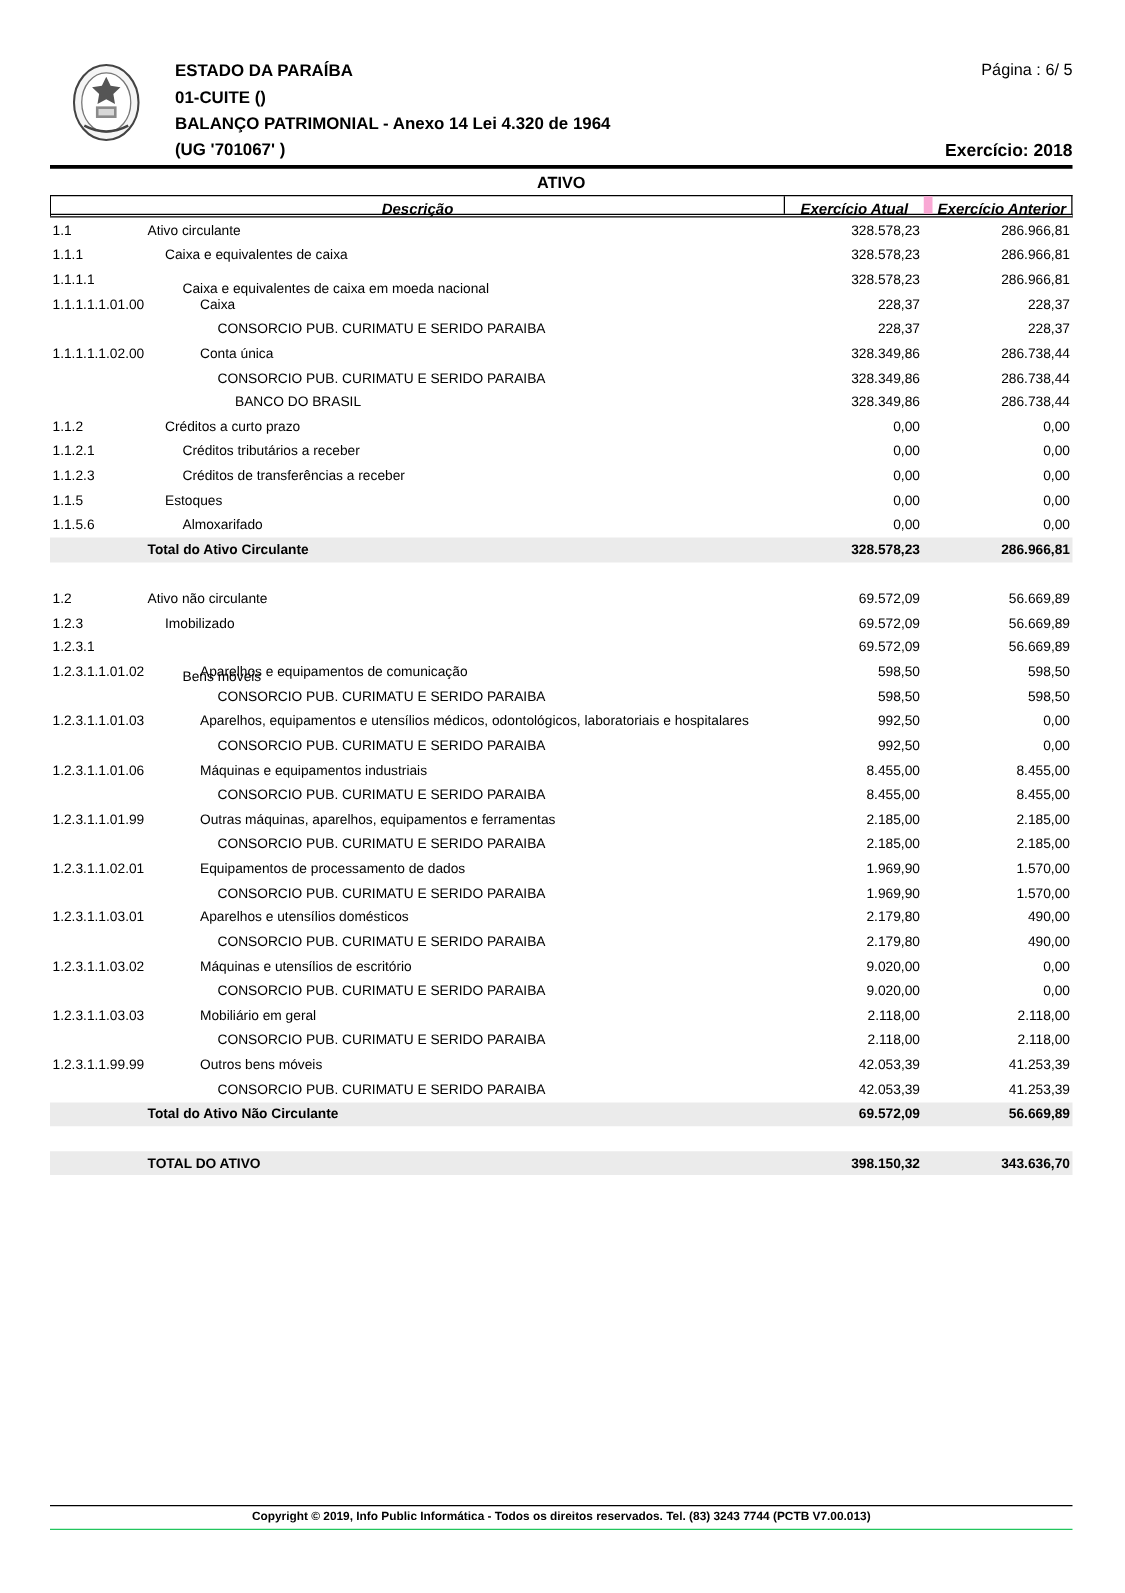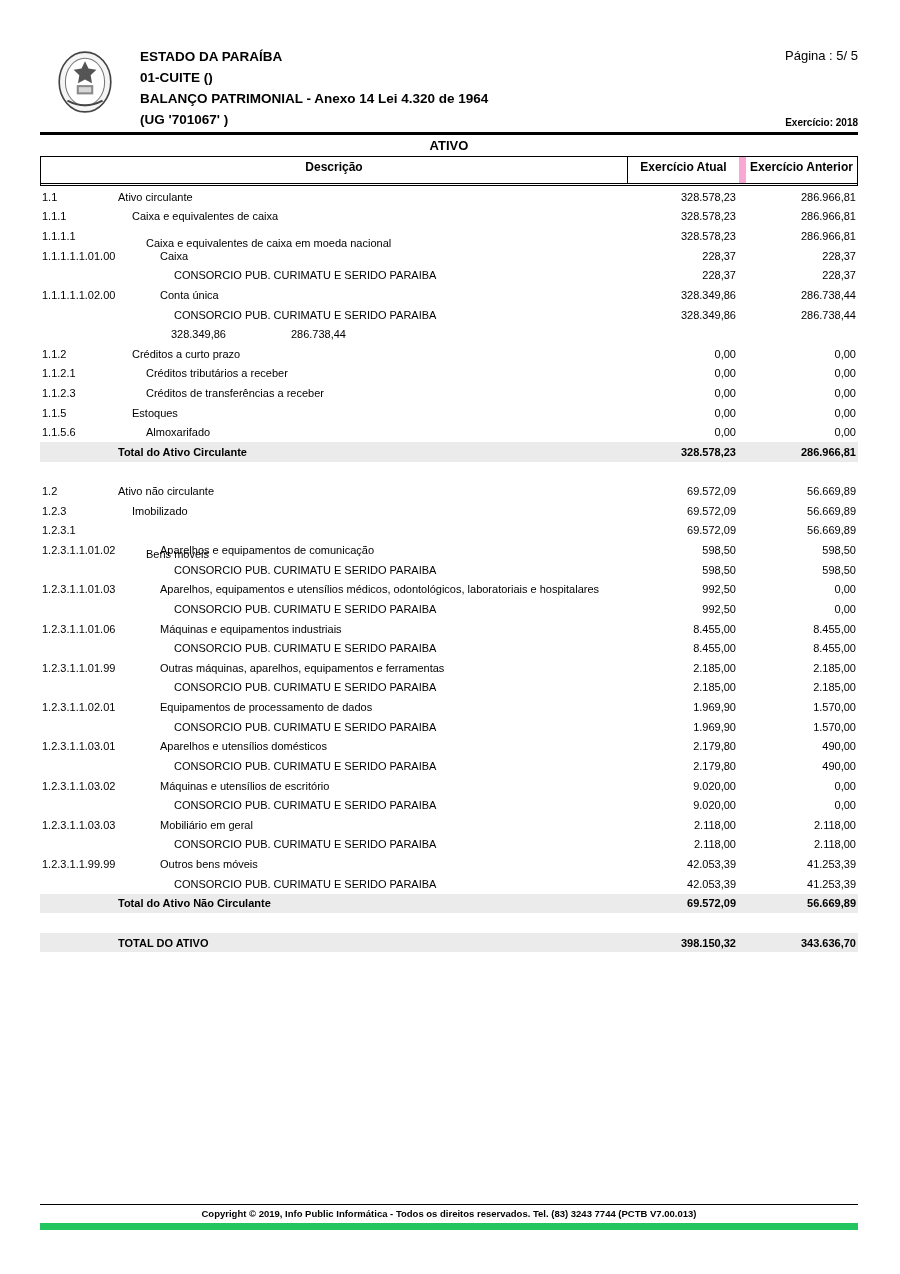--- a/index.html
+++ b/index.html
@@ -9,47 +9,47 @@
     font-family:"Liberation Sans", sans-serif; color:#000;
     overflow:hidden;
   }
   .content { position:absolute; left:40px; top:46px; width:818px; }
 
   
   .header-block { position:relative; min-height:86px; }
   .logo { position:absolute; left:14px; top:4px; width:62px; height:64px; }
   .header-text { margin-left:100px; font-weight:bold; font-size:13.5px; line-height:21px; white-space:nowrap; }
   .page-label { position:absolute; right:0; top:2px; font-size:13px; font-weight:normal; }
-  .exercise-label { position:absolute; right:0; bottom:4px; font-size:10px; font-weight:bold;text-align:right; }
+  .exercise-label { position:absolute; right:0; bottom:4px; font-size:14px; font-weight:bold;text-align:right; }
 
   
   .rule-thick { height:3px; background:#000; }
   .section-title { text-align:center; font-weight:bold; font-size:13px; padding:3px 0 3px; height:21px; }
 
   
-  .col-header { display:flex; border:1px solid #000; border-bottom:3px double #000; height:30px; font-weight:bold; font-size:12px; }
+  .col-header { display:flex; border:1px solid #000; border-bottom:3px double #000; height:18px; font-weight:bold; font-size:12px;font-style:italic; }
   .col-header .ch-desc { flex:1; text-align:center; line-height:20px; }
   .col-header .ch-atual { width:112px; border-left:1px solid #000; text-align:center; line-height:20px; }
   .col-header .ch-ant { width:118px; border-left:7px solid #f9a8d4; text-align:center; line-height:20px; white-space:nowrap; }
 
   
   .rows { margin-top:1px; }
   .row { display:flex; align-items:center; height:19.63px; font-size:11px; }
   .row.spacer { background:transparent; }
   .cell.code { width:78px; padding-left:2px; white-space:nowrap; overflow:visible; }
   .cell.desc { flex:1; min-width:0; white-space:nowrap; overflow:visible; }
   .cell.num  { width:112px; text-align:right; padding-right:4px; white-space:nowrap; }
   .cell.num2 { width:118px; text-align:right; padding-right:2px; white-space:nowrap; }
   .row.total { background:#ebebeb; font-weight:bold; }
   .row.grand { background:#ebebeb; font-weight:bold; }
 
   
   .footer {
     position:absolute; left:40px; width:818px; top:1204px;
-    border-top:1px solid #000; border-bottom:7px solid #22c55e;
+    border-top:1px solid #000; border-bottom:1px solid #22c55e;
     text-align:center; font-size:9.5px; font-weight:bold; padding:3px 0 4px;
   }
 </style>
 </head>
 <body>
 
 <div class="content">
 
   <div class="header-block">
     <div class="logo">
@@ -61,21 +61,21 @@
         <rect x="24" y="36" width="12" height="5" fill="#d8d8d8"></rect>
         <path d="M13 49 Q30 58 47 49" stroke="#444" stroke-width="2" fill="none"></path>
       </svg>
     </div>
     <div class="header-text">
       <div>ESTADO DA PARAÍBA</div>
       <div>01-CUITE ()</div>
       <div>BALANÇO PATRIMONIAL - Anexo 14 Lei 4.320 de 1964</div>
       <div>(UG  '701067' )</div>
     </div>
-    <div class="page-label">Página : 5/ 5</div>
+    <div class="page-label">Página : 6/ 5</div>
     <div class="exercise-label">Exercício: 2018</div>
   </div>
 
   <div class="rule-thick"></div>
 
   <div class="section-title">ATIVO</div>
 
   <div class="col-header">
     <div class="ch-desc">Descrição</div>
     <div class="ch-atual">Exercício Atual</div>
@@ -120,20 +120,21 @@
         <span class="cell num2">286.738,44</span>
       </div>
       <div class="row">
         <span class="cell code"></span>
         <span class="cell desc" style="padding-left: 56px;">CONSORCIO PUB. CURIMATU E SERIDO PARAIBA</span>
         <span class="cell num">328.349,86</span>
         <span class="cell num2">286.738,44</span>
       </div>
       <div class="row">
         <span class="cell code"></span>
+        <span class="cell desc" style="padding-left: 70px;">BANCO DO BRASIL</span>
         <span class="cell num">328.349,86</span>
         <span class="cell num2">286.738,44</span>
       </div>
       <div class="row">
         <span class="cell code">1.1.2</span>
         <span class="cell desc" style="padding-left: 14px;">Créditos a curto prazo</span>
         <span class="cell num">0,00</span>
         <span class="cell num2">0,00</span>
       </div>
       <div class="row">

